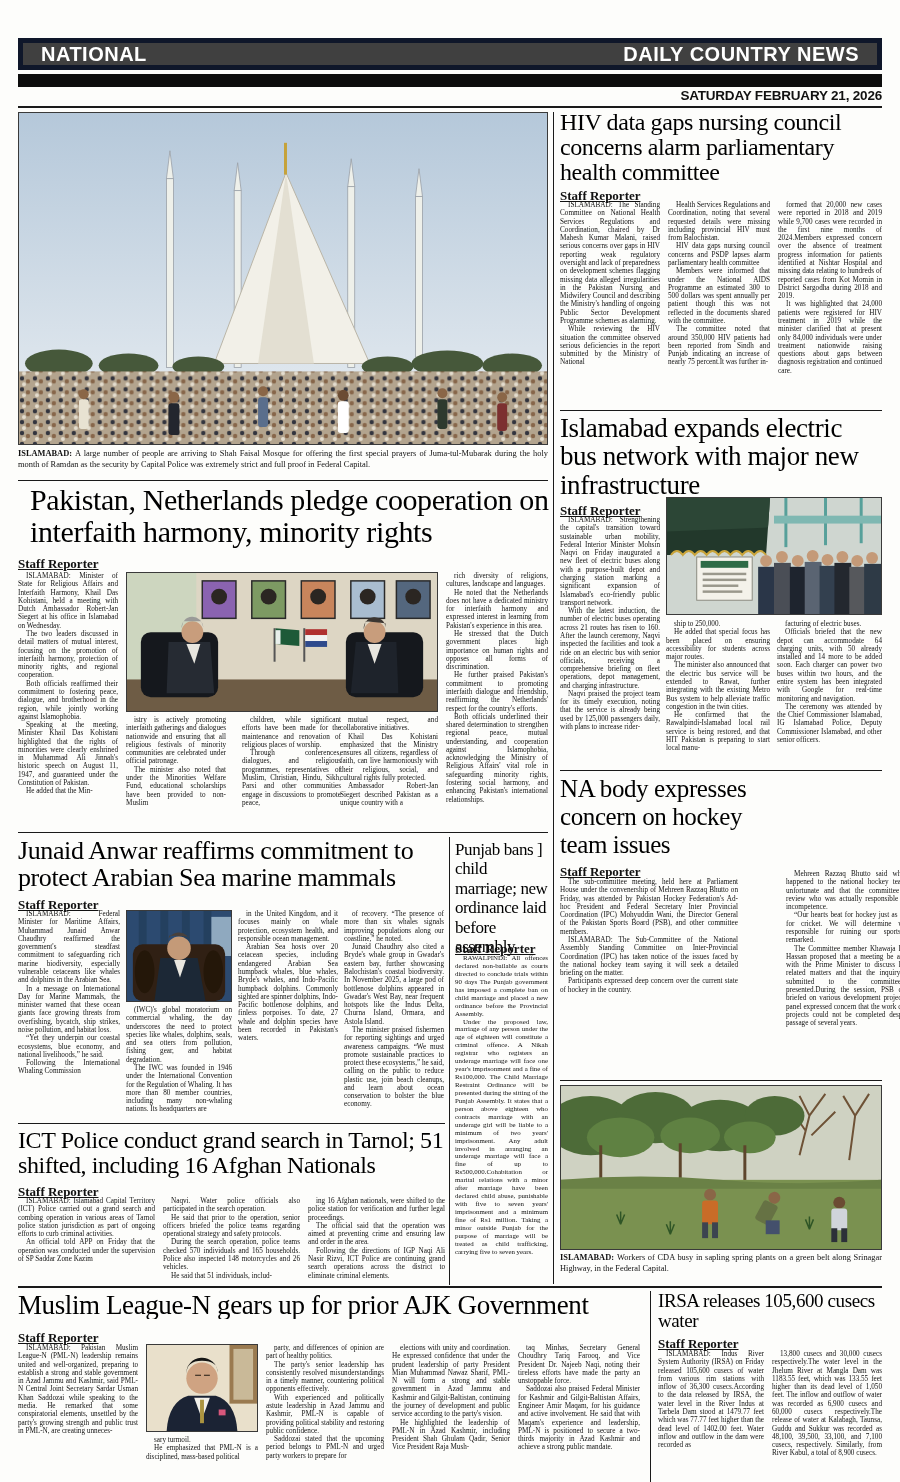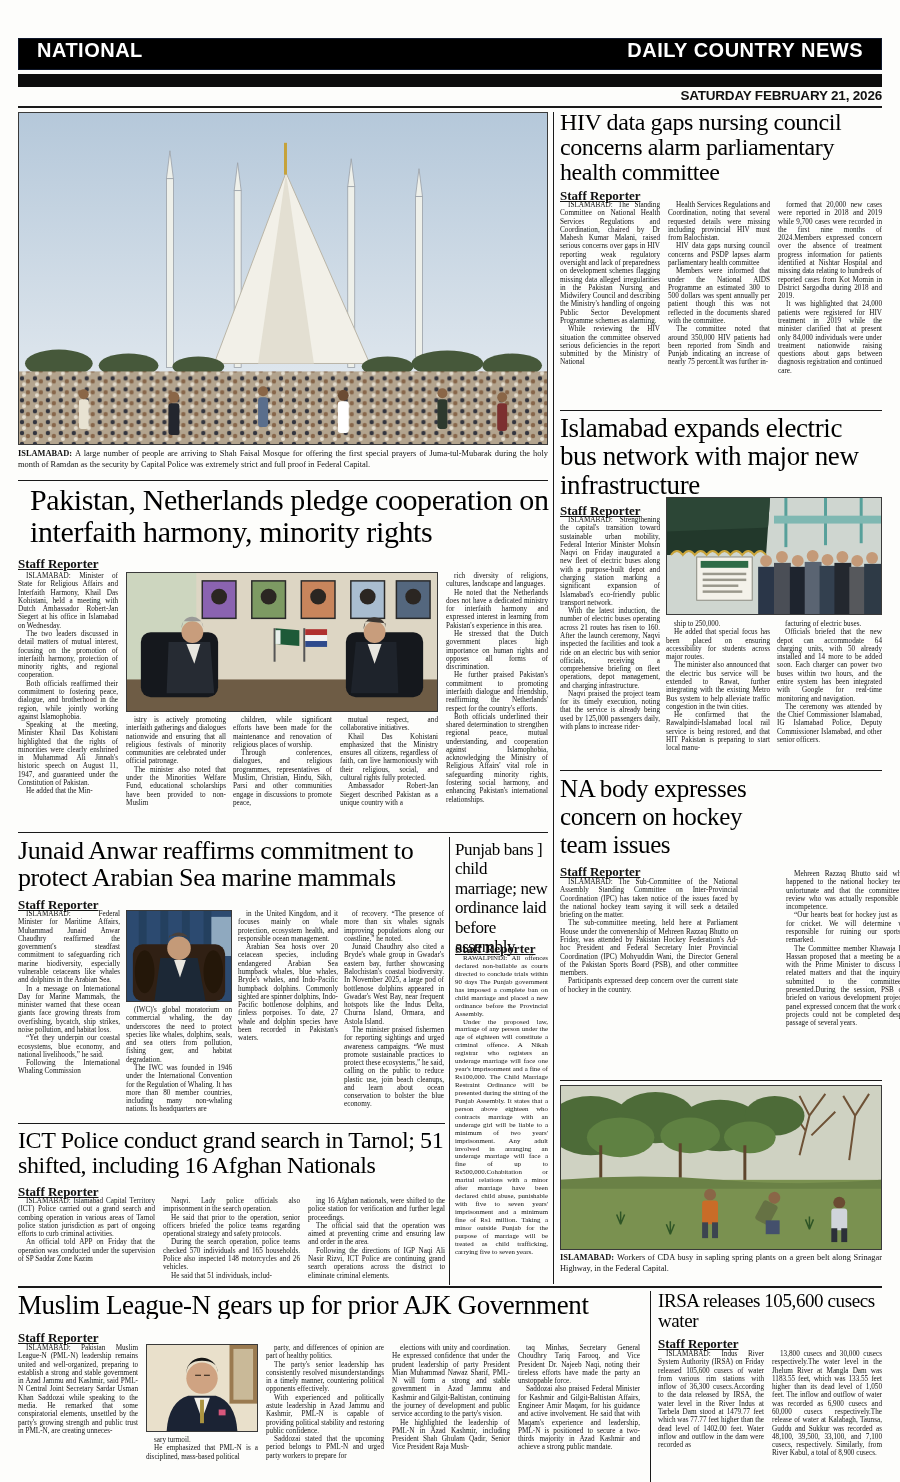--- a/index.html
+++ b/index.html
@@ -1,18 +1,18 @@
 <!DOCTYPE html>
 <html><head>
 <meta charset="utf-8">
 <style>
   html,body{margin:0;padding:0;}
   body{width:900px;height:1482px;position:relative;background:#fdfdfb;font-family:"Liberation Serif",serif;color:#111;overflow:hidden;}
   .abs{position:absolute;box-sizing:border-box;}
-  .masthead{background:#000000;border:1px solid #0f172a;display:flex;justify-content:space-between;}
+  .masthead{background:#404040;border:5px solid #0f172a;display:flex;justify-content:space-between;}
   .masthead span{color:#fff;font-family:"Liberation Sans",sans-serif;font-weight:bold;font-size:20px;letter-spacing:.5px;}
   .blackbar{background:#0d0d0d;}
   .date{font-family:"Liberation Sans",sans-serif;font-weight:bold;font-size:13.5px;text-align:right;letter-spacing:-.2px;}
   .hline{background:#1a1a1a;}
   .vline{background:#1a1a1a;width:1px;}
   .headline{font-family:"Liberation Serif",serif;font-weight:400;line-height:1.05;letter-spacing:-.4px;color:#000;}
   .h-hiv{font-size:24px}.h-bus{font-size:27px}.h-pakneth{font-size:30px}.h-junaid{font-size:26px}
   .h-ict{font-size:24px}.h-hockey{font-size:25px;line-height:1.12}.h-punjab{font-size:17px;line-height:1.14}
   .h-pmln{font-size:27px;white-space:nowrap}.h-irsa{font-size:19px}
   .byline{font-size:13px;font-weight:bold;text-decoration:underline;}
@@ -156,21 +156,21 @@
     <p>ISLAMABAD: Minister of State for Religious Affairs and Interfaith Harmony, Khail Das Kohistani, held a meeting with Dutch Ambassador Robert-Jan Siegert at his office in Islamabad on Wednesday.</p>
     <p>The two leaders discussed in detail matters of mutual interest, focusing on the promotion of interfaith harmony, protection of minority rights, and regional cooperation.</p>
     <p>Both officials reaffirmed their commitment to fostering peace, dialogue, and brotherhood in the region, while jointly working against Islamophobia.</p>
     <p>Speaking at the meeting, Minister Khail Das Kohistani highlighted that the rights of minorities were clearly enshrined in Muhammad Ali Jinnah's historic speech on August 11, 1947, and guaranteed under the Constitution of Pakistan.</p>
     <p>He added that the Min-</p>
   </div>
 <div class="abs col" style="left:126px;top:716px;width:100px;height:112px;">
     <p>istry is actively promoting interfaith gatherings and dialogues nationwide and ensuring that all religious festivals of minority communities are celebrated under official patronage.</p>
     <p>The minister also noted that under the Minorities Welfare Fund, educational scholarships have been provided to non-Muslim</p>
   </div>
-<div class="abs col" style="left:233px;top:716px;width:99px;height:112px;">
+<div class="abs col" style="left:242px;top:716px;width:99px;height:112px;">
     <p>children, while significant efforts have been made for the maintenance and renovation of religious places of worship.</p>
     <p>Through conferences, dialogues, and religious programmes, representatives of Muslim, Christian, Hindu, Sikh, Parsi and other communities engage in discussions to promote peace,</p>
   </div>
 <div class="abs col" style="left:340px;top:716px;width:98px;height:112px;">
     <p>mutual respect, and collaborative initiatives.</p>
     <p>Khail Das Kohistani emphasized that the Ministry ensures all citizens, regardless of faith, can live harmoniously with their religious, social, and cultural rights fully protected.</p>
     <p>Ambassador Robert-Jan Siegert described Pakistan as a unique country with a</p>
   </div>
 <div class="abs col" style="left:446px;top:572px;width:102px;height:256px;">
     <p>rich diversity of religions, cultures, landscape and languages.</p>
@@ -223,21 +223,21 @@
   </div>
 <div class="abs hline" style="left:18px;top:1123px;width:427px;height:1px;"></div>
 
 <div class="abs headline h-ict" style="left:18px;top:1128px;width:430px;">ICT Police conduct grand search in Tarnol; 51 shifted, including 16 Afghan Nationals</div>
 <div class="abs byline" style="left:18px;top:1184px;">Staff Reporter</div>
 <div class="abs col" style="left:18px;top:1197px;width:137px;height:87px;">
     <p>ISLAMABAD: Islamabad Capital Territory (ICT) Police carried out a grand search and combing operation in various areas of Tarnol police station jurisdiction as part of ongoing efforts to curb criminal activities.</p>
     <p>An official told APP on Friday that the operation was conducted under the supervision of SP Saddar Zone Kazim</p>
   </div>
 <div class="abs col" style="left:163px;top:1197px;width:137px;height:87px;">
-    <p>Naqvi. Lady police officials also imprisonment in the search operation.</p>
+    <p>Naqvi. Water police officials also participated in the search operation.</p>
     <p>He said that prior to the operation, senior officers briefed the police teams regarding operational strategy and safety protocols.</p>
     <p>During the search operation, police teams checked 570 individuals and 165 households. Police also inspected 148 motorcycles and 26 vehicles.</p>
     <p>He said that 51 individuals, includ-</p>
   </div>
 <div class="abs col" style="left:308px;top:1197px;width:137px;height:87px;">
     <p>ing 16 Afghan nationals, were shifted to the police station for verification and further legal proceedings.</p>
     <p>The official said that the operation was aimed at preventing crime and ensuring law and order in the area.</p>
     <p>Following the directions of IGP Naqi Ali Nasir Rizvi, ICT Police are continuing grand search operations across the district to eliminate criminal elements.</p>
   </div>
 
@@ -327,22 +327,22 @@
 <div class="abs col" style="left:777px;top:620px;width:105px;height:147px;">
     <p>facturing of electric buses.</p>
     <p>Officials briefed that the new depot can accommodate 64 charging units, with 50 already installed and 14 more to be added soon. Each charger can power two buses within two hours, and the entire system has been integrated with Google for real-time monitoring and navigation.</p>
     <p>The ceremony was attended by the Chief Commissioner Islamabad, IG Islamabad Police, Deputy Commissioner Islamabad, and other senior officers.</p>
   </div>
 <div class="abs hline" style="left:560px;top:770px;width:322px;height:1px;"></div>
 
 <div class="abs headline h-hockey" style="left:560px;top:775px;width:190px;">NA body expresses concern on hockey team issues</div>
 <div class="abs byline" style="left:560px;top:864px;">Staff Reporter</div>
 <div class="abs col" style="left:560px;top:878px;width:178px;height:198px;">
+    <p>The sub-committee meeting, held here at Parliament House under the convenership of Mehreen Razzaq Bhutto on Friday, was attended by Pakistan Hockey Federation's Ad-hoc President and Federal Secretary Inter Provincial Coordination (IPC) Mohyuddin Wani, the Director General of the Pakistan Sports Board (PSB), and other committee members.</p>
     <p>ISLAMABAD: The Sub-Committee of the National Assembly Standing Committee on Inter-Provincial Coordination (IPC) has taken notice of the issues faced by the national hockey team saying it will seek a detailed briefing on the matter.</p>
-    <p>The sub-committee meeting, held here at Parliament House under the convenership of Mehreen Razzaq Bhutto on Friday, was attended by Pakistan Hockey Federation's Ad-hoc President and Federal Secretary Inter Provincial Coordination (IPC) Mohyuddin Wani, the Director General of the Pakistan Sports Board (PSB), and other committee members.</p>
     <p>Participants expressed deep concern over the current state of hockey in the country.</p>
   </div>
 <div class="abs col" style="left:746px;top:870px;width:136px;height:206px;margin-left:40px;">
     <p>Mehreen Razzaq Bhutto said what had happened to the national hockey team was unfortunate and that the committee would review who was actually responsible for the incompetence.</p>
     <p>“Our hearts beat for hockey just as they do for cricket. We will determine who is responsible for ruining our sports,” she remarked.</p>
     <p>The Committee member Khawaja Izhar ul Hassan proposed that a meeting be arranged with the Prime Minister to discuss hockey-related matters and that the inquiry report submitted to the committee be presented.During the session, PSB officials briefed on various development projects. The panel expressed concern that the work on these projects could not be completed despite the passage of several years.</p>
   </div>
 <div class="abs hline" style="left:560px;top:1080px;width:322px;height:1px;"></div>
 
 <div class="abs photo" style="left:560px;top:1085px;width:322px;height:165px;">

